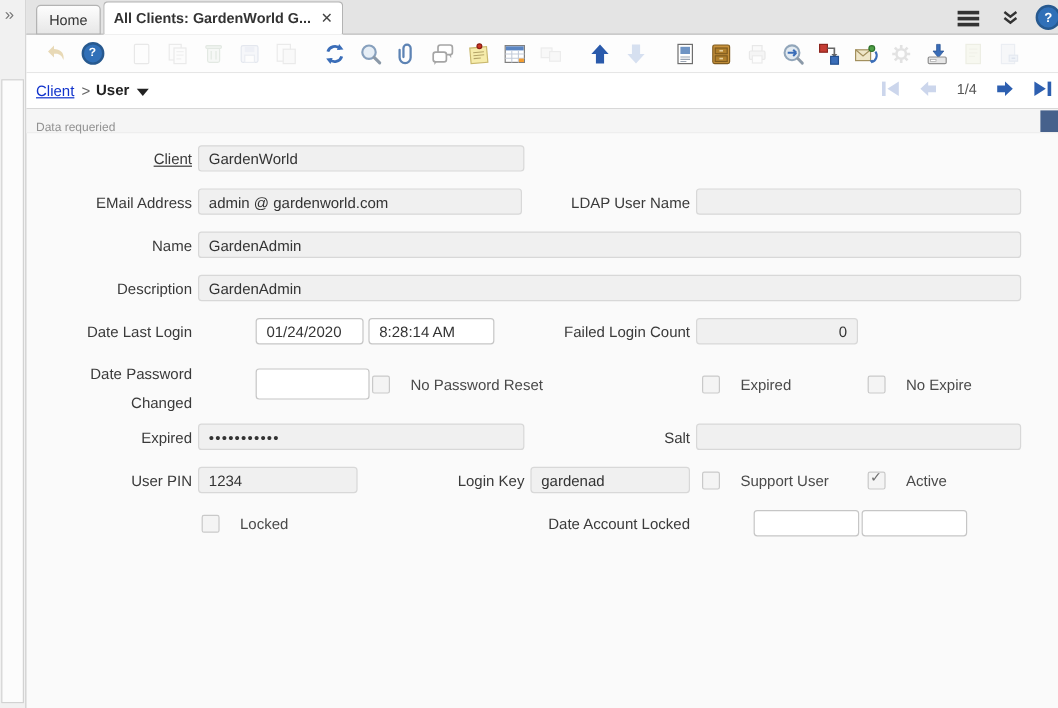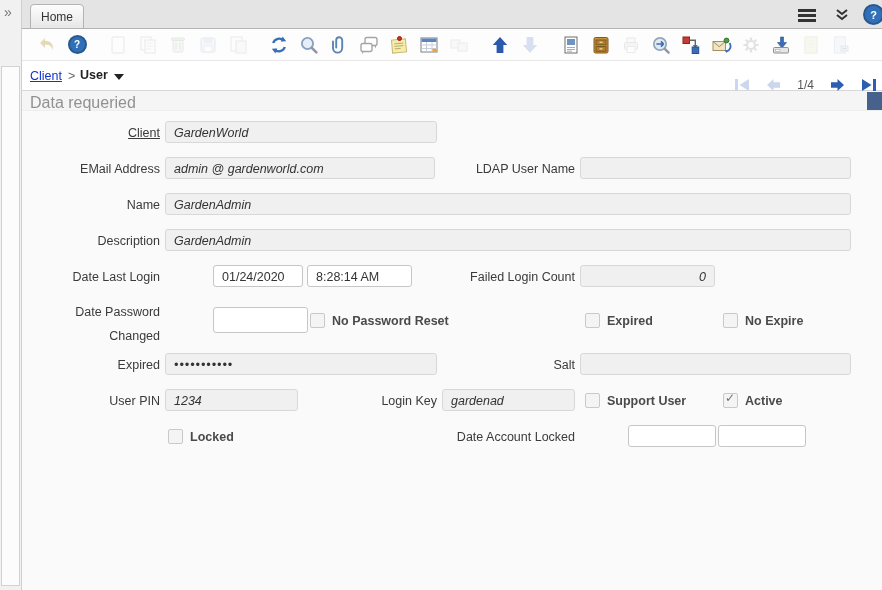--- a/index.html
+++ b/index.html
@@ -27,54 +27,58 @@
     display:flex;align-items:center;padding-left:10px;box-sizing:border-box;}
   .tbtn{width:24px;height:24px;border:none;background:transparent;padding:0;margin:0 3px;display:flex;align-items:center;justify-content:center;cursor:pointer;}
   .tbtn.gap{margin-left:14px;}
   .tbtn.dis{opacity:.45;cursor:default;}
   
   .crumbrow{position:absolute;left:22px;top:61px;width:860px;height:30px;background:#fff;border-bottom:1px solid #d8d8d8;box-sizing:border-box;}
   .crumb-link{position:absolute;left:8px;top:8px;font-size:12.5px;color:#1133cc;text-decoration:underline;cursor:pointer;}
   .crumb-sep{position:absolute;left:46px;top:8px;font-size:12.5px;color:#666;}
   .crumb-cur{position:absolute;left:58px;top:7px;font-size:12.5px;font-weight:bold;color:#222;cursor:pointer;}
   .caret{position:absolute;left:92px;top:13px;width:0;height:0;border-left:5px solid transparent;border-right:5px solid transparent;border-top:6px solid #222;}
-  .recnav{position:absolute;right:4px;top:16px;display:flex;align-items:center;gap:14px;}
+  .recnav{position:absolute;right:4px;top:5px;display:flex;align-items:center;gap:14px;}
   .recnav .pos{font-size:12px;color:#555;}
   .navbtn{background:none;border:none;padding:0;cursor:pointer;display:flex;align-items:center;}
   
   .statusbar{position:absolute;left:22px;top:91px;width:860px;height:20px;background:#f5f5f5;border-bottom:1px solid #eee;box-sizing:border-box;}
-  .statusbar span{position:absolute;left:8px;top:3px;font-size:16px;color:#919191;}
+  .statusbar span{position:absolute;left:8px;top:10px;font-size:10px;color:#919191;}
   .east-handle{position:absolute;left:867px;top:92px;width:15px;height:18px;background:#46618c;cursor:pointer;}
   
   .lbl{position:absolute;font-size:12.5px;color:#3a3a3a;text-align:right;line-height:15px;}
   .lbl.two{line-height:24px;}
   .lbl.link{text-decoration:underline;cursor:pointer;}
   .fld,.fldw{position:absolute;height:22px;line-height:22px;font-size:12.5px;color:#333;border-radius:3px;
     padding:0 8px;box-sizing:border-box;overflow:hidden;white-space:nowrap;}
-  .fld{background:#f0f0f0;border:1px solid #d8d8d8;font-style:italic;}
+  .fld{background:#f0f0f0;border:1px solid #d8d8d8;}
   .fldw{background:#fff;border:1px solid #c6c6c6;margin-left:48px;}
   .tr{text-align:right;}
-  .cb{position:absolute;display:flex;align-items:center;gap:7px;cursor:pointer;font-weight:bold;}
+  .cb{position:absolute;display:flex;align-items:center;gap:17px;cursor:pointer;}
   .cb .box{width:13px;height:13px;background:#f4f4f4;border:1px solid #c9c9c9;border-radius:2px;position:relative;}
   .cb .box.checked::after{content:"✓";position:absolute;left:1px;top:-3px;font-size:12px;color:#6f6f6f;font-weight:bold;}
   .cb .cbl{font-size:12.5px;color:#4a4a4a;}
 </style>
 </head>
 <body>
 
 <div class="screen">
 
   <div class="left-rail">
     <span class="expander">»</span>
     <div class="inner"></div>
   </div>
 
   <div class="tabbar">
     <div class="tab home">
       <span>Home</span>
+    </div>
+    <div class="tab active">
+      <span>All Clients: GardenWorld G...</span>
+      <span class="tab-close">✕</span>
     </div>
     <div class="hamburger">
         <i></i>
         <i></i>
         <i></i>
       </div>
     <div class="chevdbl">
       <svg width="16" height="14" viewBox="0 0 16 14">
           <path d="M3 2 l5 4 5-4 M3 7 l5 4 5-4" fill="none" stroke="#333" stroke-width="2"></path>
         </svg>

